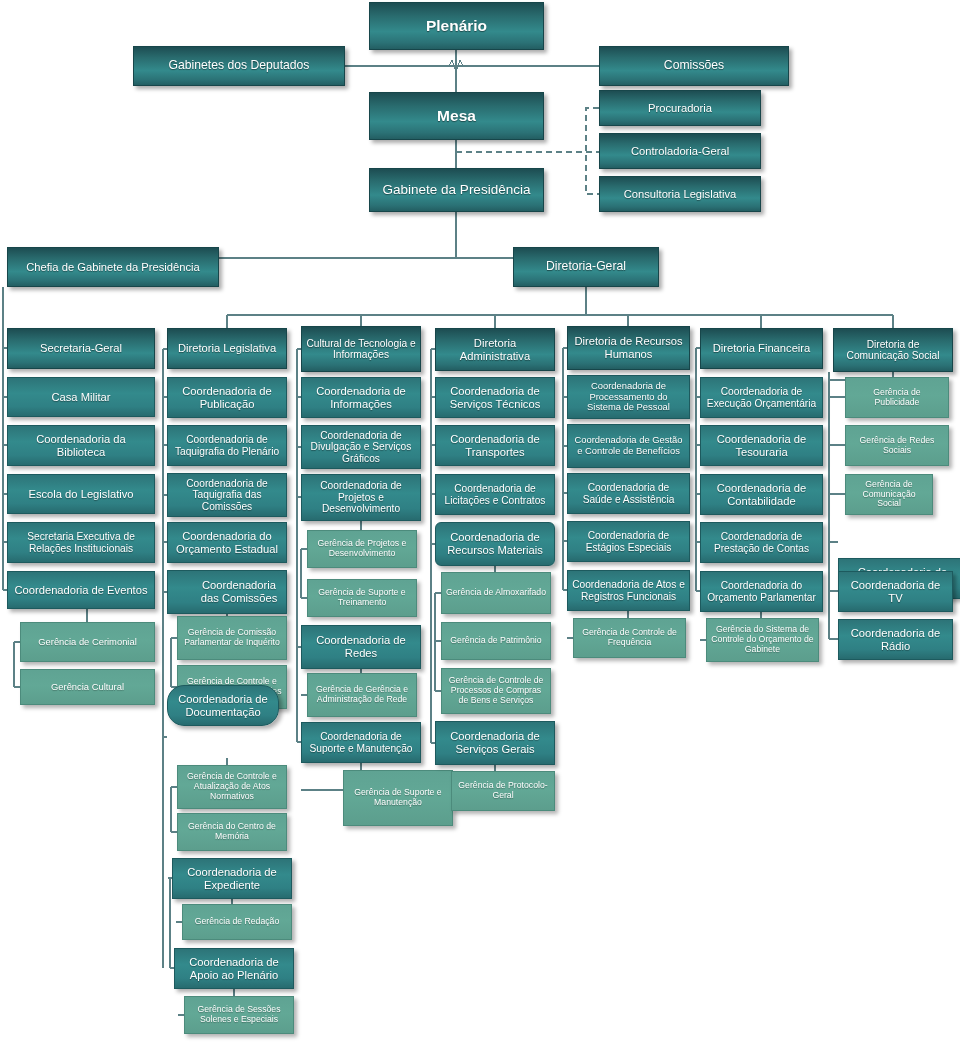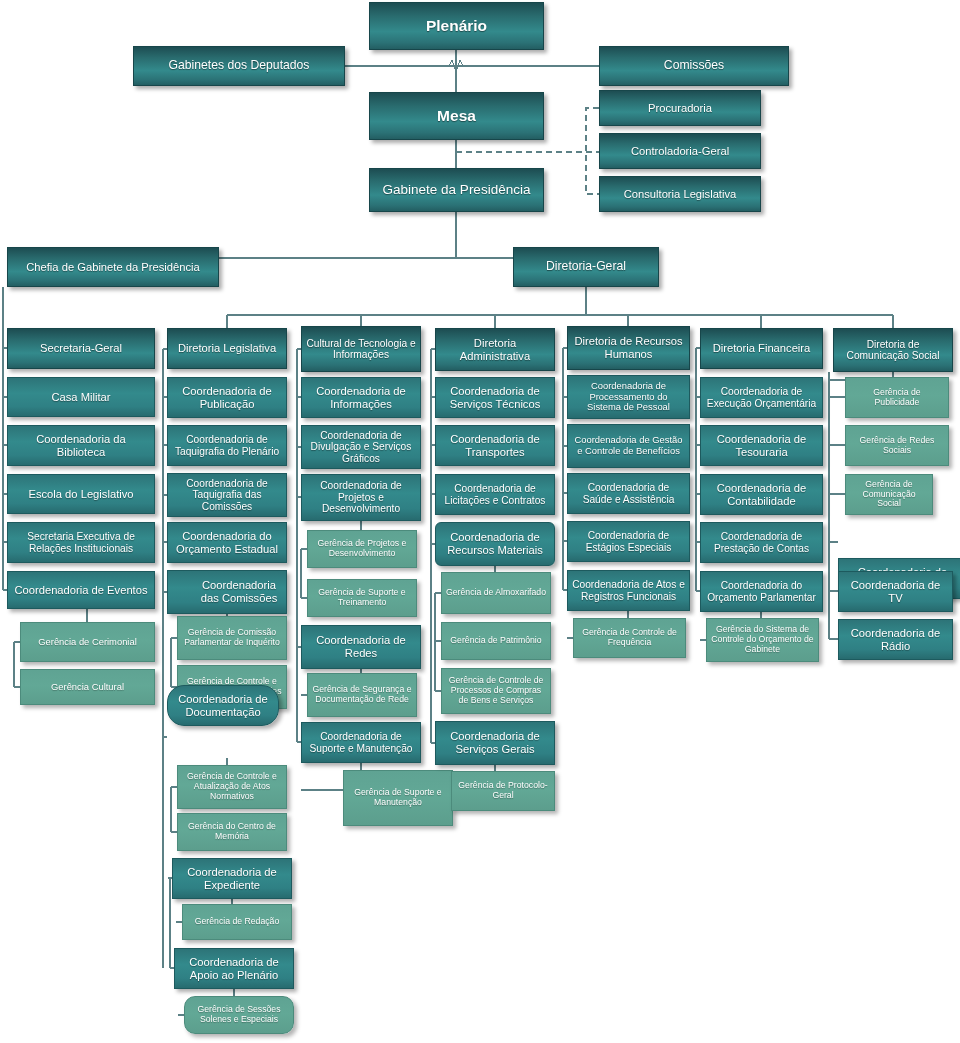--- a/index.html
+++ b/index.html
@@ -284,21 +284,21 @@
     </div>
   <div class="node lvl-mid fs-12" style="left: 172px; top: 858px; width: 120px; height: 41px;">
       <span>Coordenadoria de Expediente</span>
     </div>
   <div class="node lvl-light fs-9" style="left: 182px; top: 904px; width: 110px; height: 36px;">
       <span>Gerência de Redação</span>
     </div>
   <div class="node lvl-mid fs-12" style="left: 174px; top: 948px; width: 120px; height: 41px;">
       <span>Coordenadoria de Apoio ao Plenário</span>
     </div>
-  <div class="node lvl-light fs-9" style="left: 184px; top: 996px; width: 110px; height: 38px; border-radius: 11px;">
+  <div class="node lvl-light fs-9" style="left: 184px; top: 996px; width: 110px; height: 38px;">
       <span>Gerência de Sessões Solenes e Especiais</span>
     </div>
 
   <div class="node lvl-dark fs-11" style="left: 301px; top: 326px; width: 120px; height: 46px;">
       <span>Cultural de Tecnologia e Informações</span>
     </div>
   <div class="node lvl-mid fs-12" style="left: 301px; top: 377px; width: 120px; height: 41px;">
       <span>Coordenadoria de Informações</span>
     </div>
   <div class="node lvl-mid fs-11" style="left: 301px; top: 425px; width: 120px; height: 44px;">
@@ -310,21 +310,21 @@
   <div class="node lvl-light fs-9" style="left: 307px; top: 530px; width: 110px; height: 38px;">
       <span>Gerência de Projetos e Desenvolvimento</span>
     </div>
   <div class="node lvl-light fs-9" style="left: 307px; top: 579px; width: 110px; height: 38px;">
       <span>Gerência de Suporte e Treinamento</span>
     </div>
   <div class="node lvl-mid fs-12" style="left: 301px; top: 625px; width: 120px; height: 44px;">
       <span>Coordenadoria de Redes</span>
     </div>
   <div class="node lvl-light fs-9" style="left: 307px; top: 673px; width: 110px; height: 44px;">
-      <span>Gerência de Segurança e Documentação de Rede</span>
+      <span>Gerência de Gerência e Administração de Rede</span>
     </div>
   <div class="node lvl-mid fs-11" style="left: 301px; top: 722px; width: 120px; height: 41px;">
       <span>Coordenadoria de Suporte e Manutenção</span>
     </div>
   <div class="node lvl-light fs-9" style="left: 307px; top: 770px; width: 110px; height: 56px; margin-left: 36px;">
       <span>Gerência de Suporte e Manutenção</span>
     </div>
 
   <div class="node lvl-dark fs-12" style="left: 435px; top: 328px; width: 120px; height: 43px;">
       <span>Diretoria Administrativa</span>

